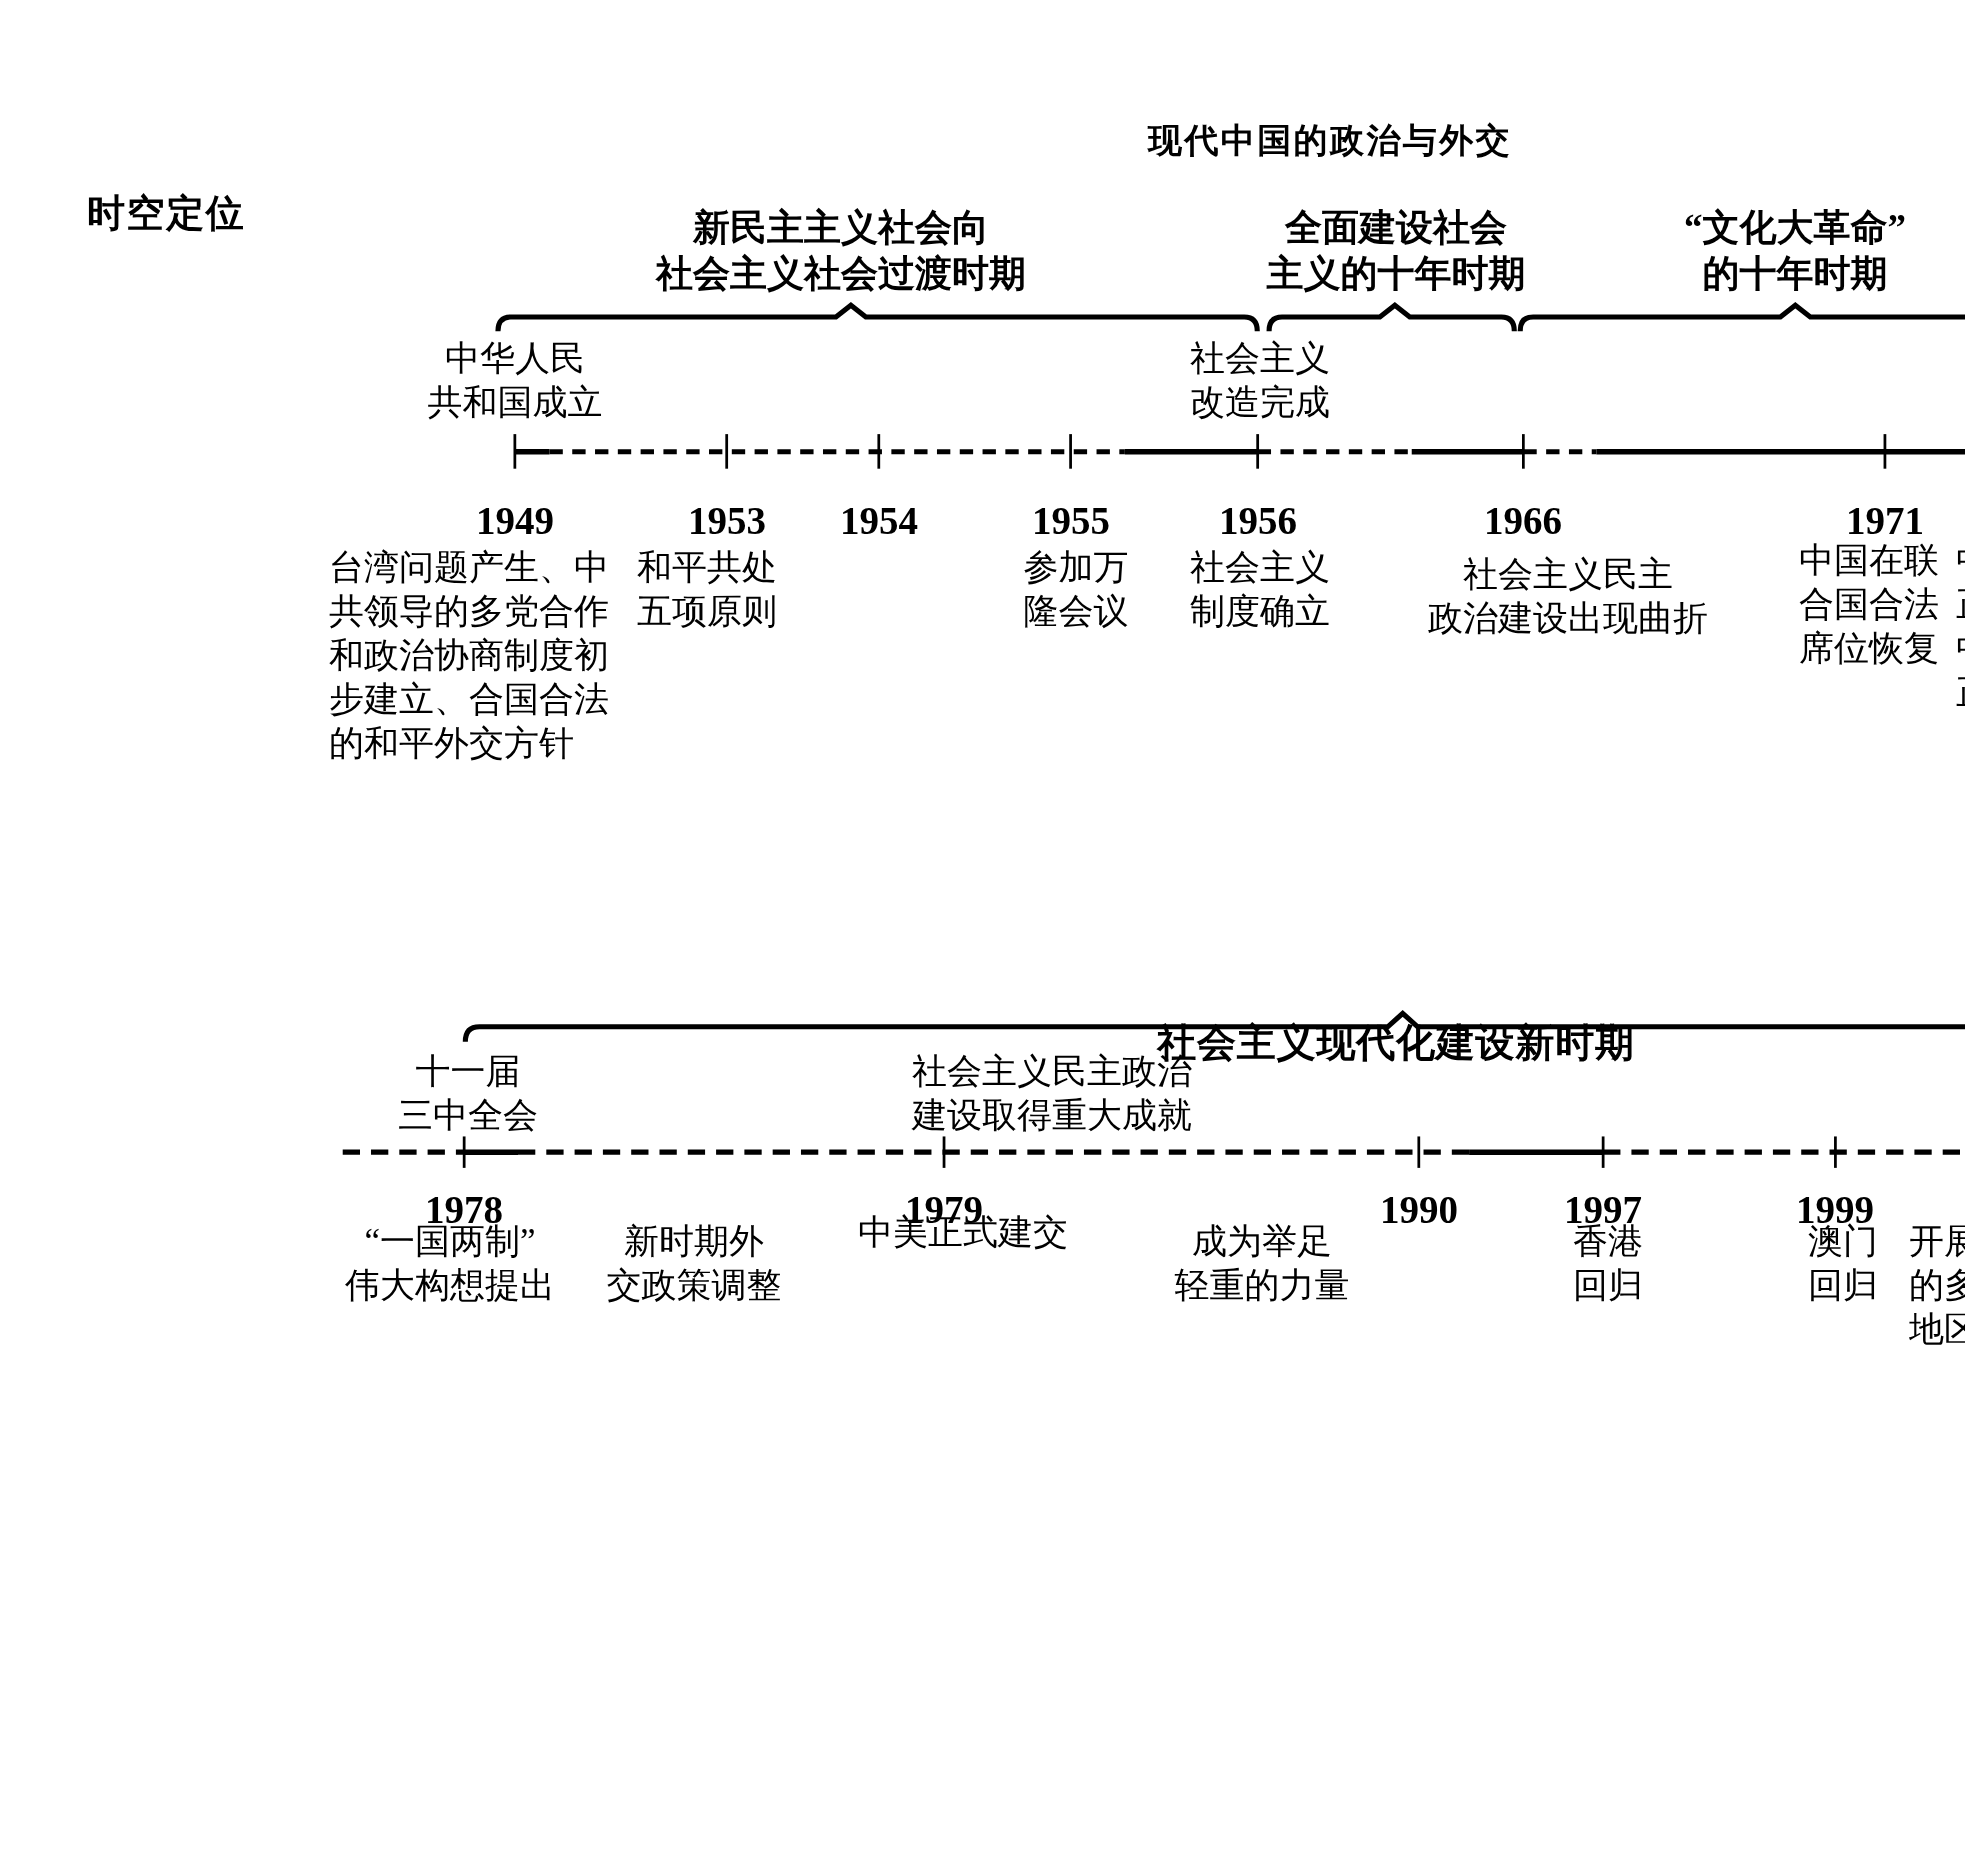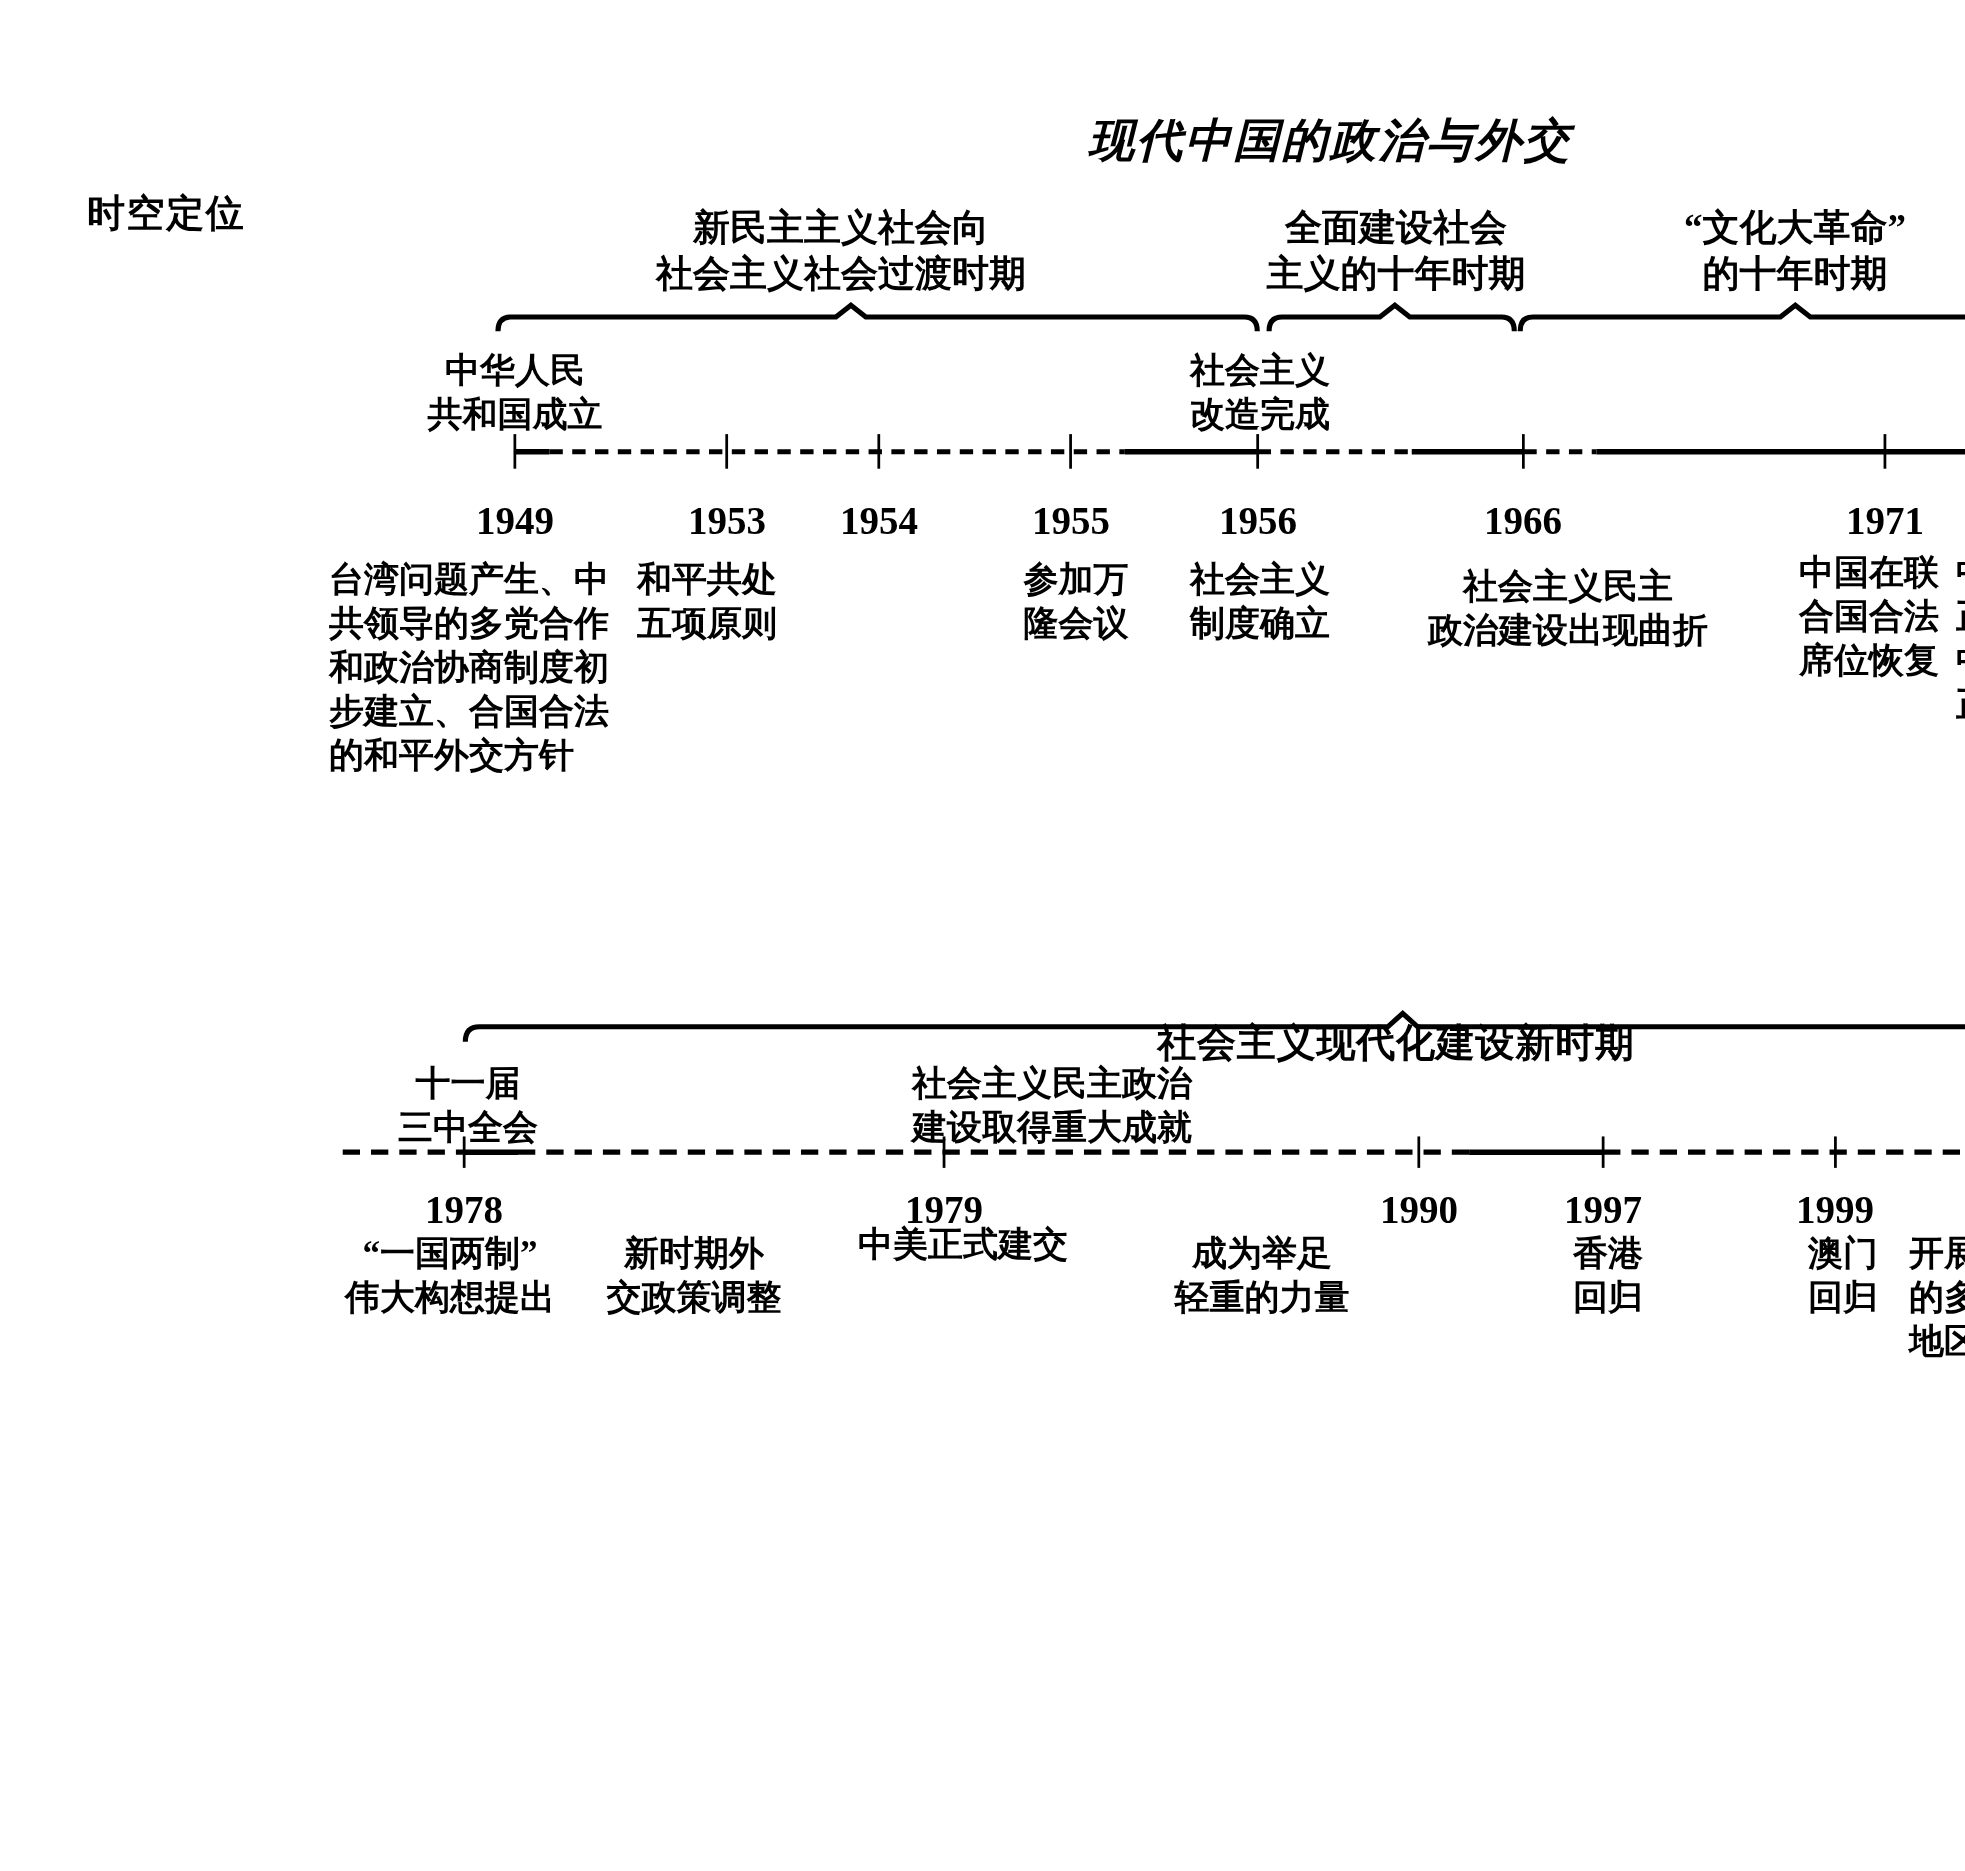--- a/index.html
+++ b/index.html
@@ -1,26 +1,26 @@
 <!DOCTYPE html>
 <html style="font-size:6.3px"><head>
 <meta charset="utf-8">
 <style>
   html,body{margin:0;padding:0;background:#ffffff;}
   #canvas{position:relative;width:2647px;height:1872px;background:#ffffff;color:#000;
           font-family:"Liberation Serif","DejaVu Serif",serif;overflow:hidden;}
   .abs{position:absolute;}
   .ctr{transform:translateX(-50%);text-align:center;}
   .lft{text-align:left;}
-  .title{font-weight:bold;font-size:46px;line-height:51px;letter-spacing:2.4px;white-space:nowrap;font-style:italic;}
+  .title{font-weight:bold;font-size:34px;line-height:51px;letter-spacing:2.4px;white-space:nowrap;}
   .seclabel{font-family:"Liberation Sans","DejaVu Sans",sans-serif;font-weight:bold;
             font-size:38px;line-height:44px;letter-spacing:1.6px;white-space:nowrap;}
   .period{font-weight:bold;font-size:37px;line-height:46px;white-space:nowrap;}
   .bigperiod{font-weight:bold;font-size:39px;line-height:46px;white-space:nowrap;letter-spacing:0.8px;margin-top:44px;}
-  .evt{font-weight:bold;font-size:35px;line-height:44px;white-space:nowrap;margin-top:12px;}
+  .evt{font-weight:normal;font-size:35px;line-height:44px;white-space:nowrap;}
   .yr{font-weight:bold;font-size:39px;line-height:44px;white-space:nowrap;margin-top:24px;}
   svg line,svg path{stroke:#000000;}
 </style>
 </head>
 <body>
 
 <div id="canvas">
 
   <svg class="abs" style="left:0;top:0" width="2647" height="1872" viewBox="0 0 6735 4762">
 

